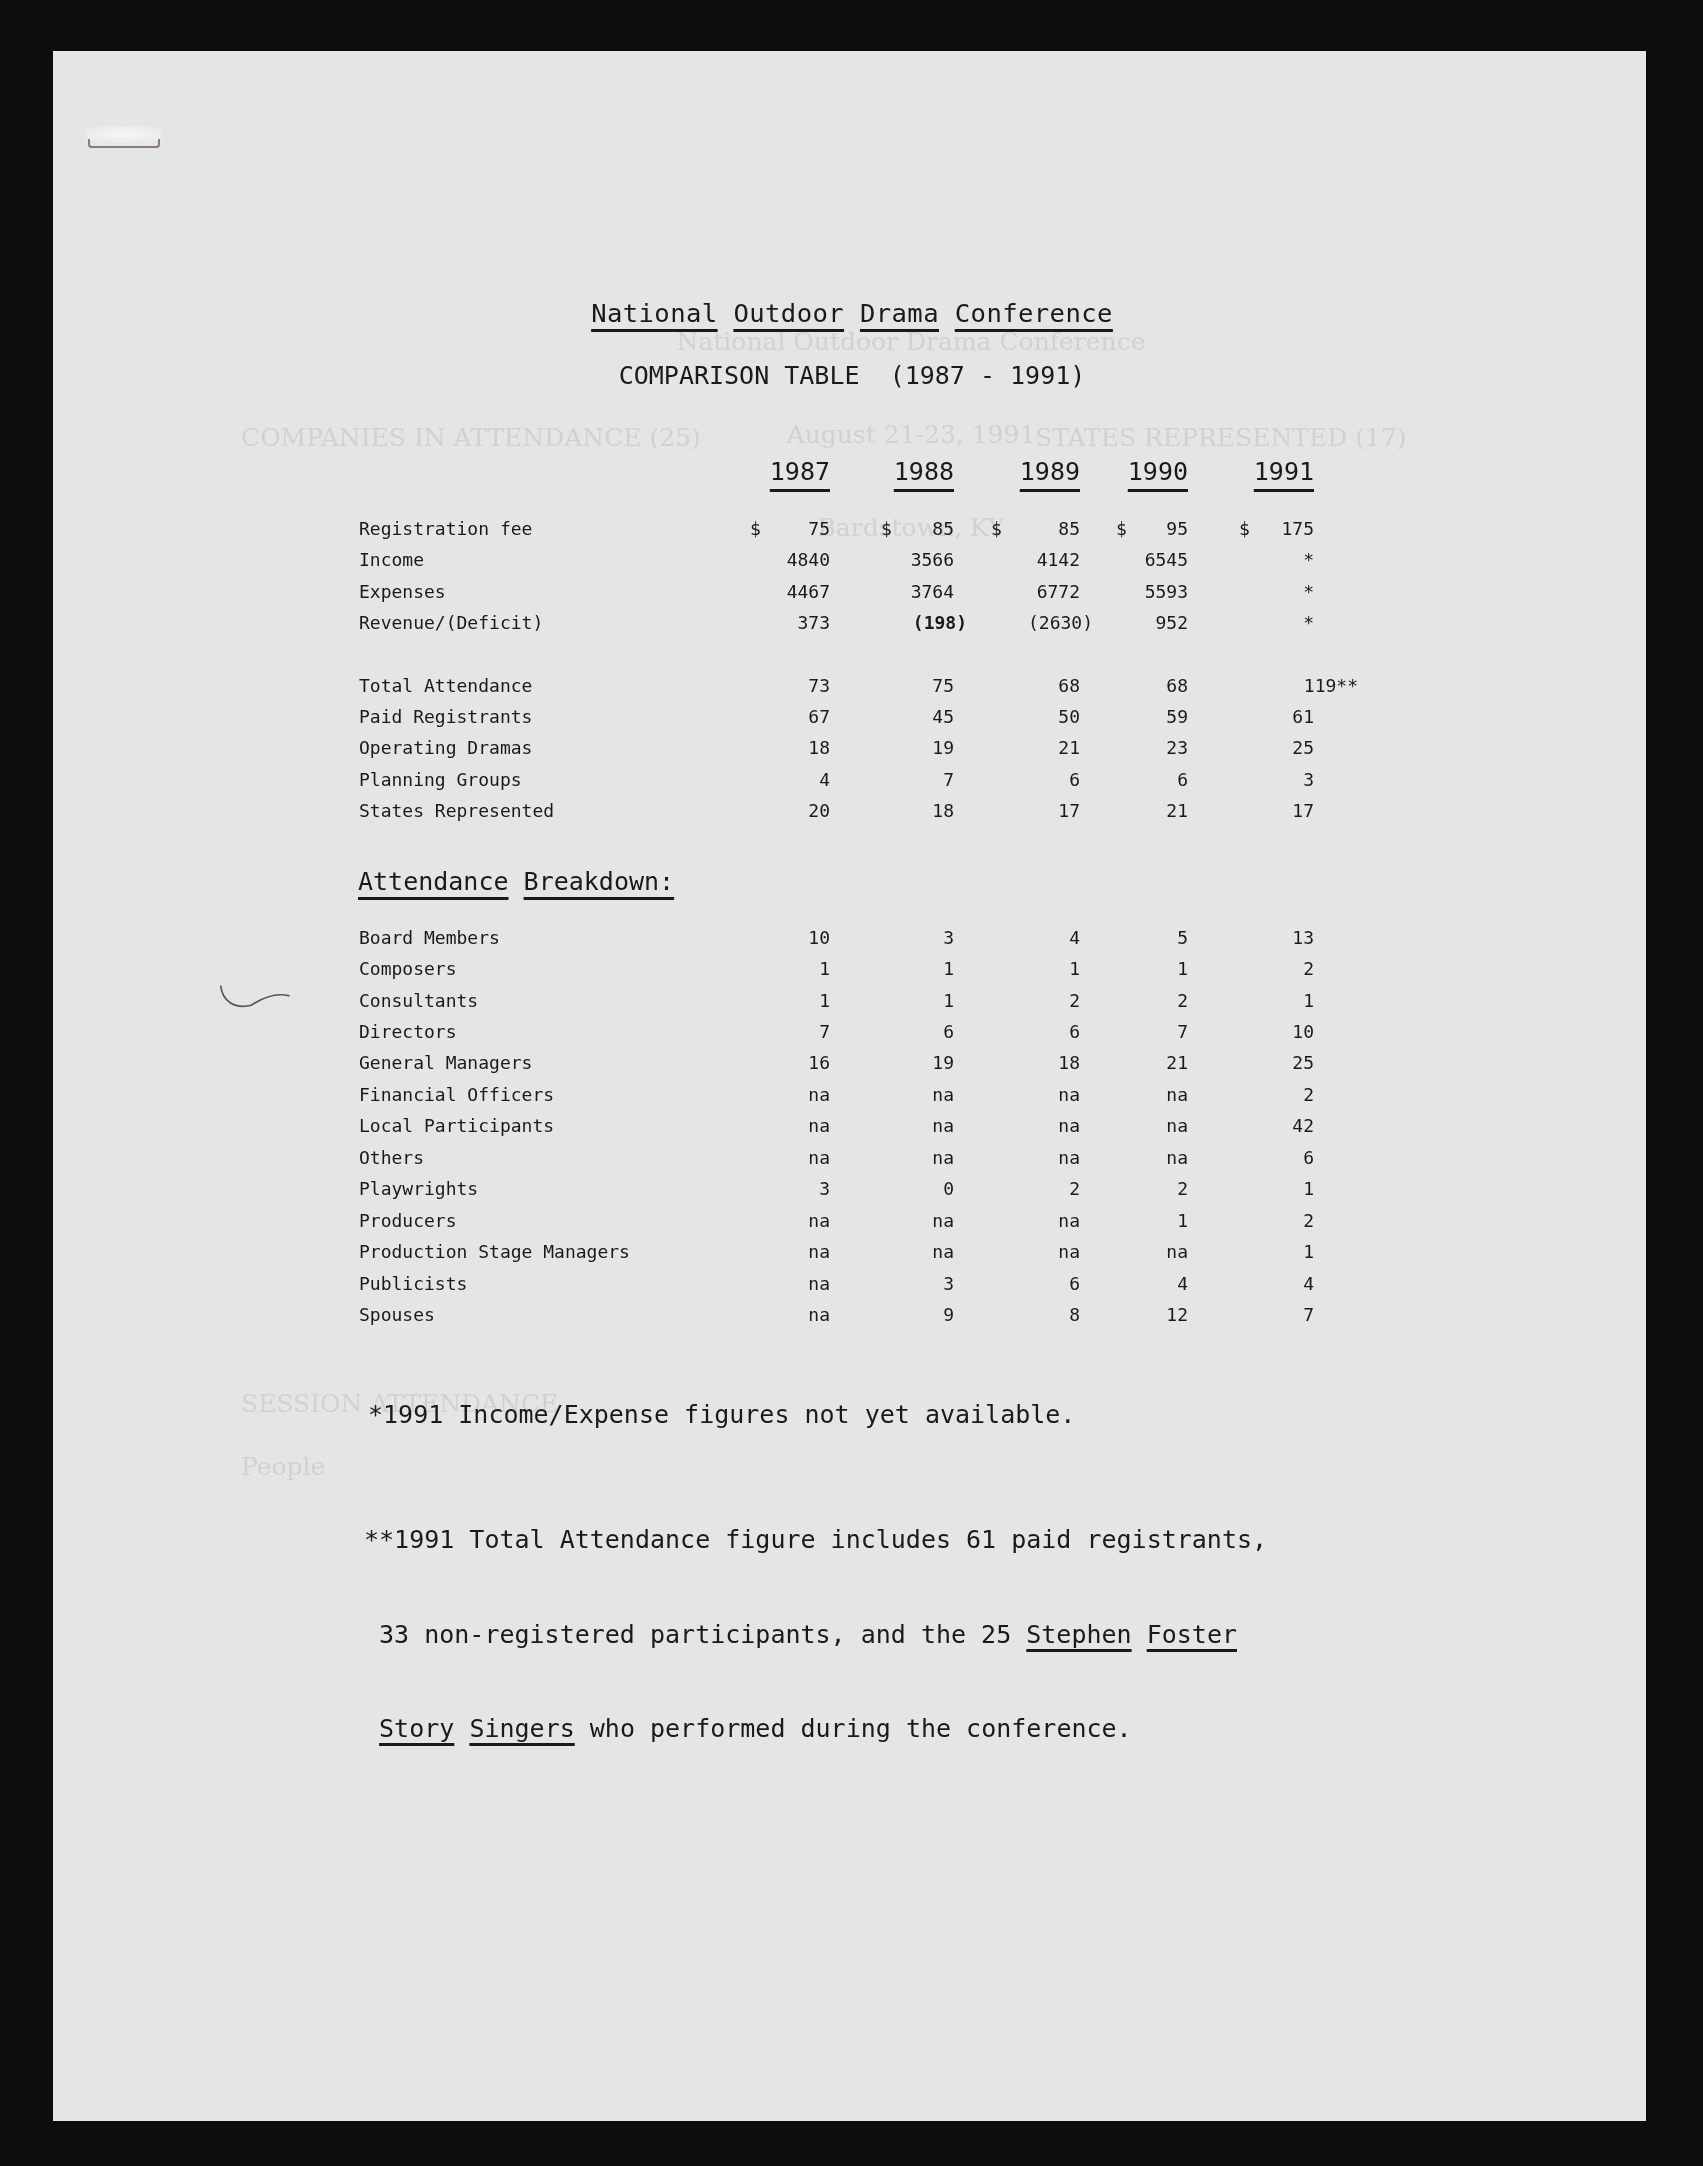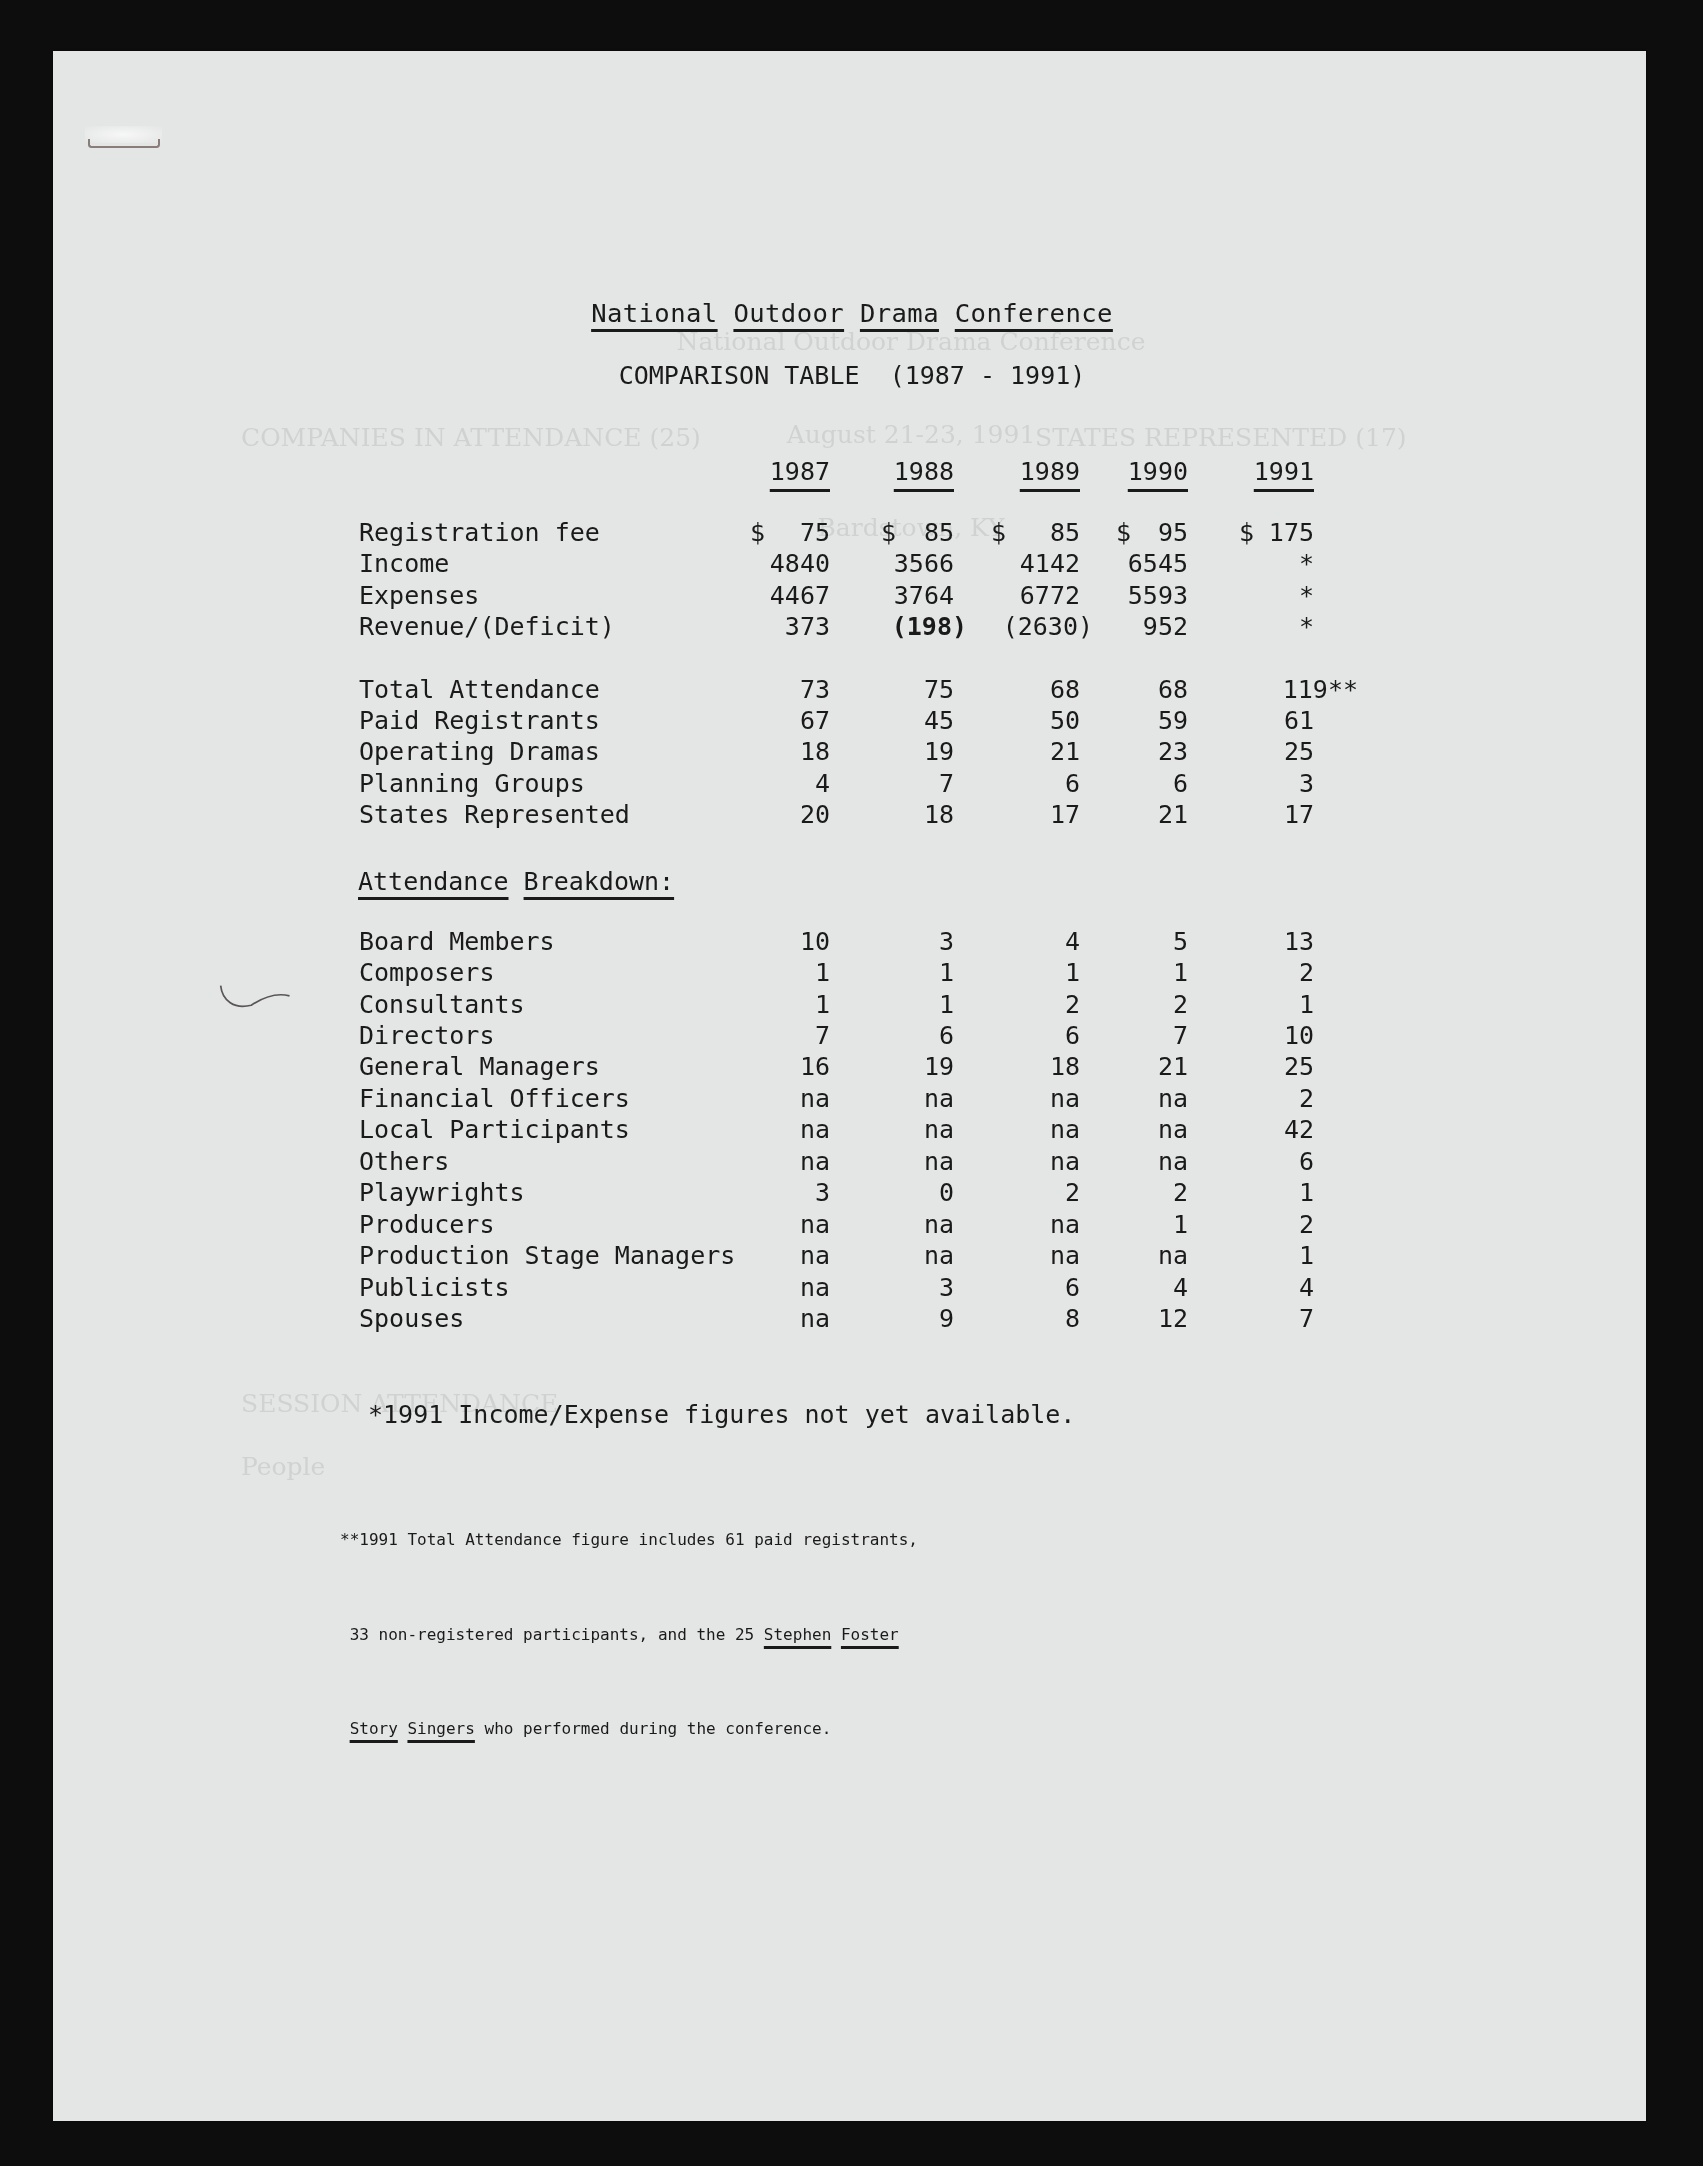--- a/index.html
+++ b/index.html
@@ -35,30 +35,30 @@
     .title .w { text-decoration: underline; text-decoration-thickness: 2.6px; text-underline-offset: 6.8px; }
     .subtitle {
       position: absolute; left: 0; width: 1704px; top: 361px;
       text-align: center; font-size: 25px; white-space: pre;
     }
     .years { position: absolute; top: 457px; left: 0; width: 1704px; height: 34px; }
     .year {
       position: absolute; font-size: 25px; text-align: right; width: 102px;
       text-decoration: underline; text-decoration-thickness: 2.6px; text-underline-offset: 8.5px;
     }
-    .row { position: absolute; left: 0; width: 1528px; height: 31.5px; font-size: 25px; }
+    .row { position: absolute; left: 0; width: 1528px; height: 31.5px; font-size: 18px; }
     .row .label { position: absolute; left: 359px; white-space: pre; }
     .row .cell { position: absolute; width: 102px; text-align: right; white-space: pre; }
     .row .dollar { position: absolute; white-space: pre; }
     .section-head {
       position: absolute; left: 358px; top: 867px; font-size: 25px;
     }
     .section-head .w { text-decoration: underline; text-decoration-thickness: 2.6px; text-underline-offset: 6.8px; }
     .note1 { position: absolute; left: 368px; top: 1400px; font-size: 25px; white-space: pre; }
-    .note2 { position: absolute; left: 340px; top: 1461px; font-size: 16px; line-height: 31.5px; white-space: pre; }
+    .note2 { position: absolute; left: 364px; top: 1461px; font-size: 25px; line-height: 31.5px; white-space: pre; }
     .note2 .ul { text-decoration: underline; text-decoration-thickness: 2.6px; text-underline-offset: 6px; }
     .pencil { position: absolute; left: 217px; top: 984px; }
     
     .ghost {
       position: absolute; color: rgba(40,40,40,0.10);
       font-family: "DejaVu Serif", "Liberation Serif", serif;
       font-size: 25px; white-space: pre; line-height: 31px;
       transform: scaleX(-1) scaleX(-1);
     }
   </style>

